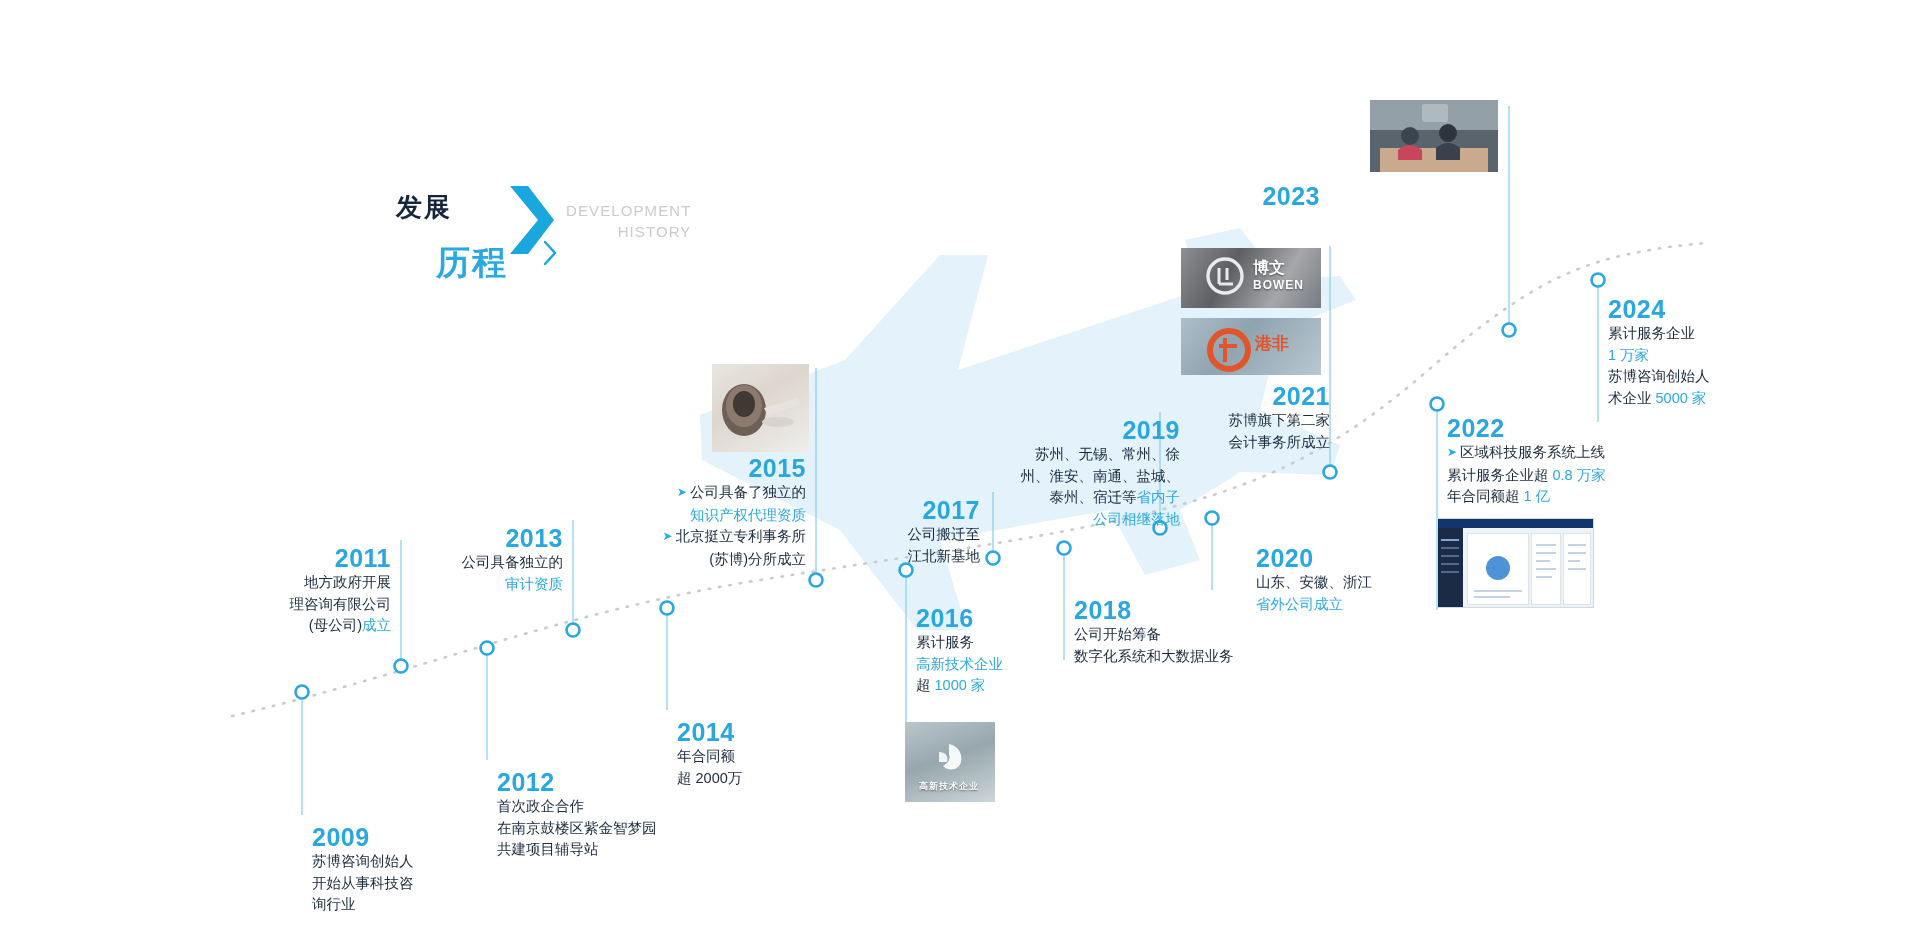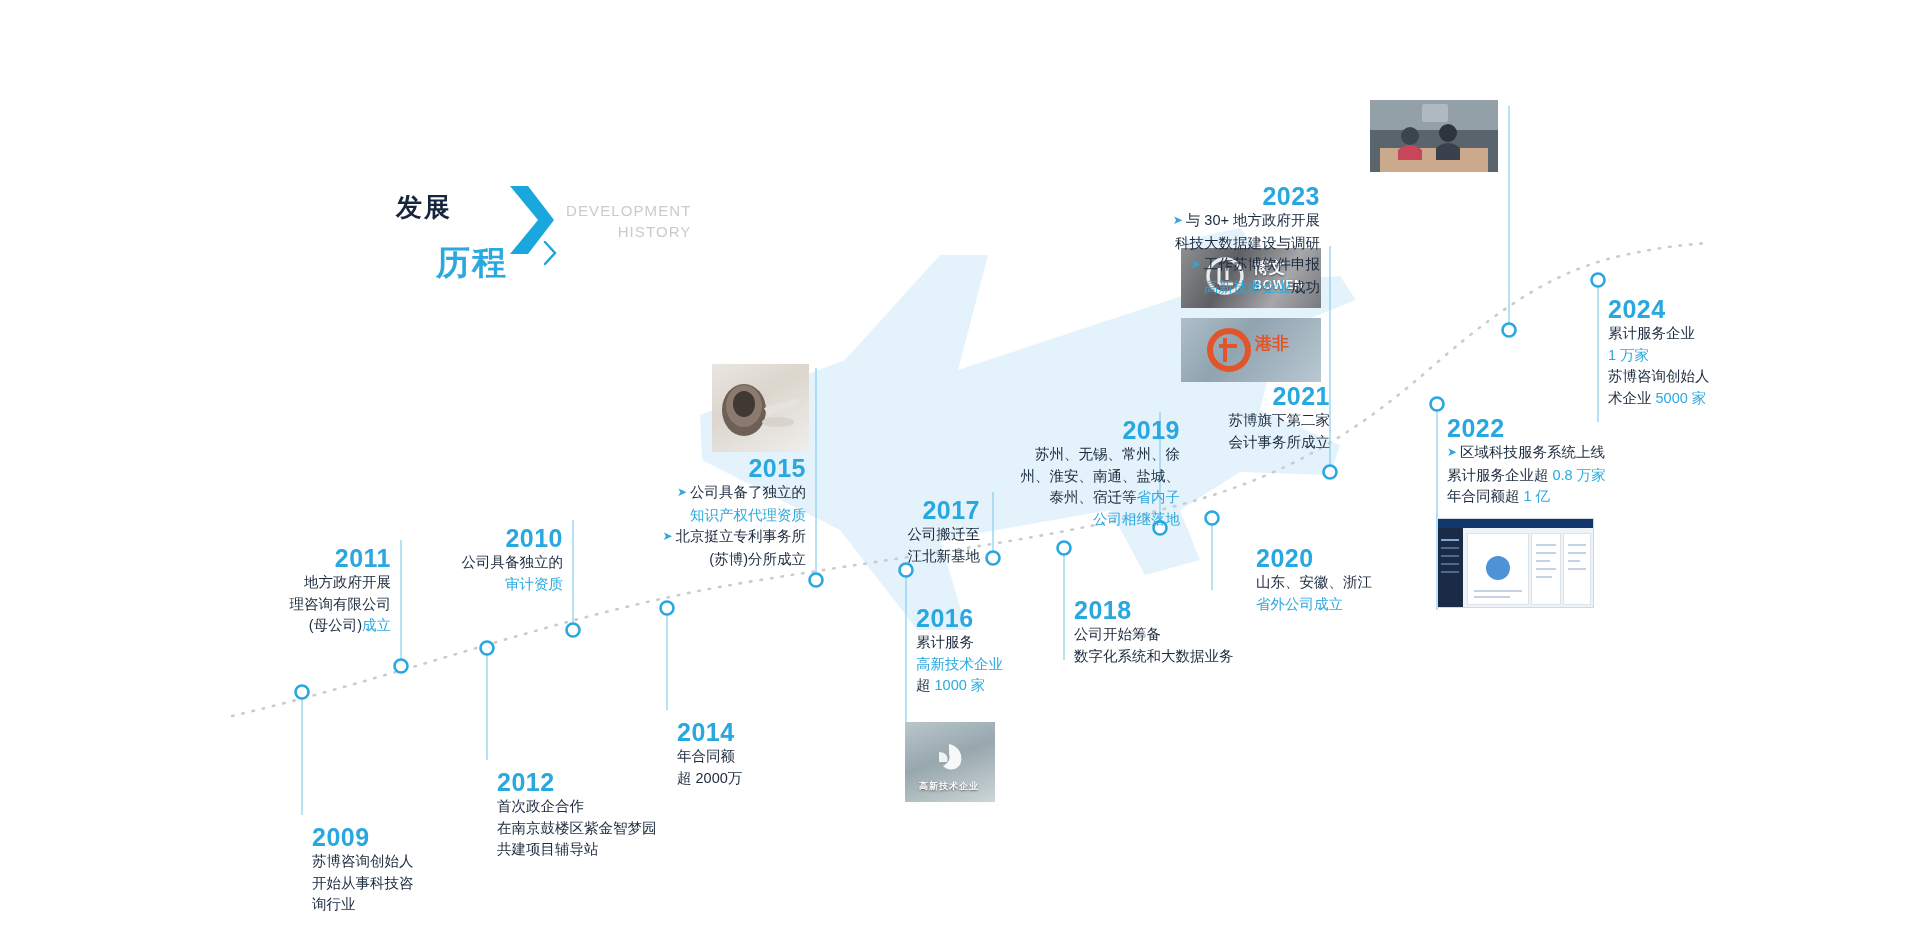--- a/index.html
+++ b/index.html
@@ -36,21 +36,21 @@
   .arw{color:#2aa9e0;font-size:12px;display:inline-block;transform:translateY(-1px);margin-right:3px;}
 
   
   .photo{position:absolute;overflow:hidden;background:#d7dde2;}
   .ph-2015{left:712px;top:364px;width:97px;height:88px;
     background:linear-gradient(150deg,#e9e6e1 0%,#dcd6cd 40%,#efeeec 100%);}
   .ph-2016{left:905px;top:722px;width:90px;height:80px;
     background:linear-gradient(160deg,#b9c7cd 0%,#97a7ad 45%,#cdd6d8 100%);}
   .ph-2021a{left:1181px;top:248px;width:140px;height:60px;
     background:linear-gradient(120deg,#8d8f92 0%,#5d5f63 35%,#a5a7ab 70%,#777a7e 100%);}
-  .ph-2021b{left:1181px;top:318px;width:140px;height:64px;
+  .ph-2021b{left:1181px;top:318px;width:140px;height:57px;
     background:linear-gradient(130deg,#aebfc9 0%,#8fa3b0 40%,#b9c8d1 100%);}
   .ph-2023{left:1370px;top:100px;width:128px;height:72px;
     background:linear-gradient(120deg,#7f8b94 0%,#4c5560 30%,#8d99a2 65%,#5e6870 100%);}
   .ph-2022{left:1437px;top:518px;width:155px;height:88px;background:#eef3f7;border:1px solid #cfd9e2;}
 
   .logo-txt{position:absolute;color:#fff;font-weight:700;text-shadow:0 1px 2px rgba(0,0,0,.5);}
 
   
   .dash-top{position:absolute;left:0;top:0;right:0;height:9px;background:#12356b;}
   .dash-side{position:absolute;left:0;top:9px;width:25px;bottom:0;background:#1b2b45;}
@@ -237,21 +237,21 @@
   <div class="entry l" style="left:497px;top:769px;">
     <div class="yr">2012</div>
     <div class="desc">
         <div><span>首次政企合作</span></div>
         <div><span>在南京鼓楼区紫金智梦园</span></div>
         <div><span>共建项目辅导站</span></div>
       </div>
   </div>
 
   <div class="entry r" style="left:343px;top:525px;width:220px;">
-    <div class="yr">2010</div>
+    <div class="yr">2013</div>
     <div class="desc r">
         <div><span>公司具备独立的</span></div>
         <div><span class="hl">审计资质</span></div>
       </div>
   </div>
 
   <div class="entry l" style="left:677px;top:719px;">
     <div class="yr">2014</div>
     <div class="desc">
         <div><span>年合同额</span></div>
@@ -324,26 +324,20 @@
     <div class="yr">2022</div>
     <div class="desc">
         <div><span class="arw">➤</span><span>区域科技服务系统上线</span></div>
         <div><span>累计服务企业超 </span><span class="hl">0.8 万家</span></div>
         <div><span>年合同额超 </span><span class="hl">1 亿</span></div>
       </div>
   </div>
 
   <div class="entry r" style="left:1090px;top:183px;width:230px;">
     <div class="yr">2023</div>
-    <div class="desc r">
-        <div><span class="arw">➤</span><span>与 30+ 地方政府开展</span></div>
-        <div><span>科技大数据建设与调研</span></div>
-        <div><span class="arw">➤</span><span>工作苏博软件申报</span></div>
-        <div><span class="hl">高新技术企业</span><span>成功</span></div>
-      </div>
   </div>
 
   <div class="entry l" style="left:1608px;top:296px;">
     <div class="yr">2024</div>
     <div class="desc">
         <div><span>累计服务企业</span></div>
         <div><span class="hl">1 万家</span></div>
         <div><span>苏博咨询创始人</span></div>
         <div><span>术企业 </span><span class="hl">5000 家</span></div>
       </div>

